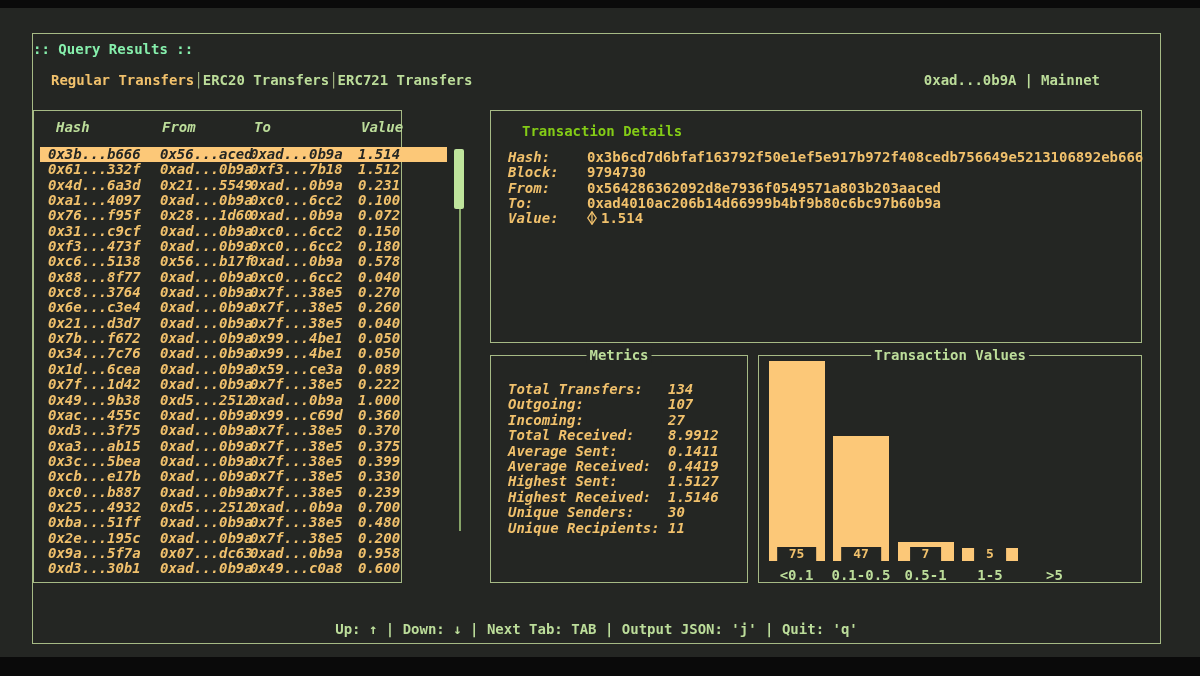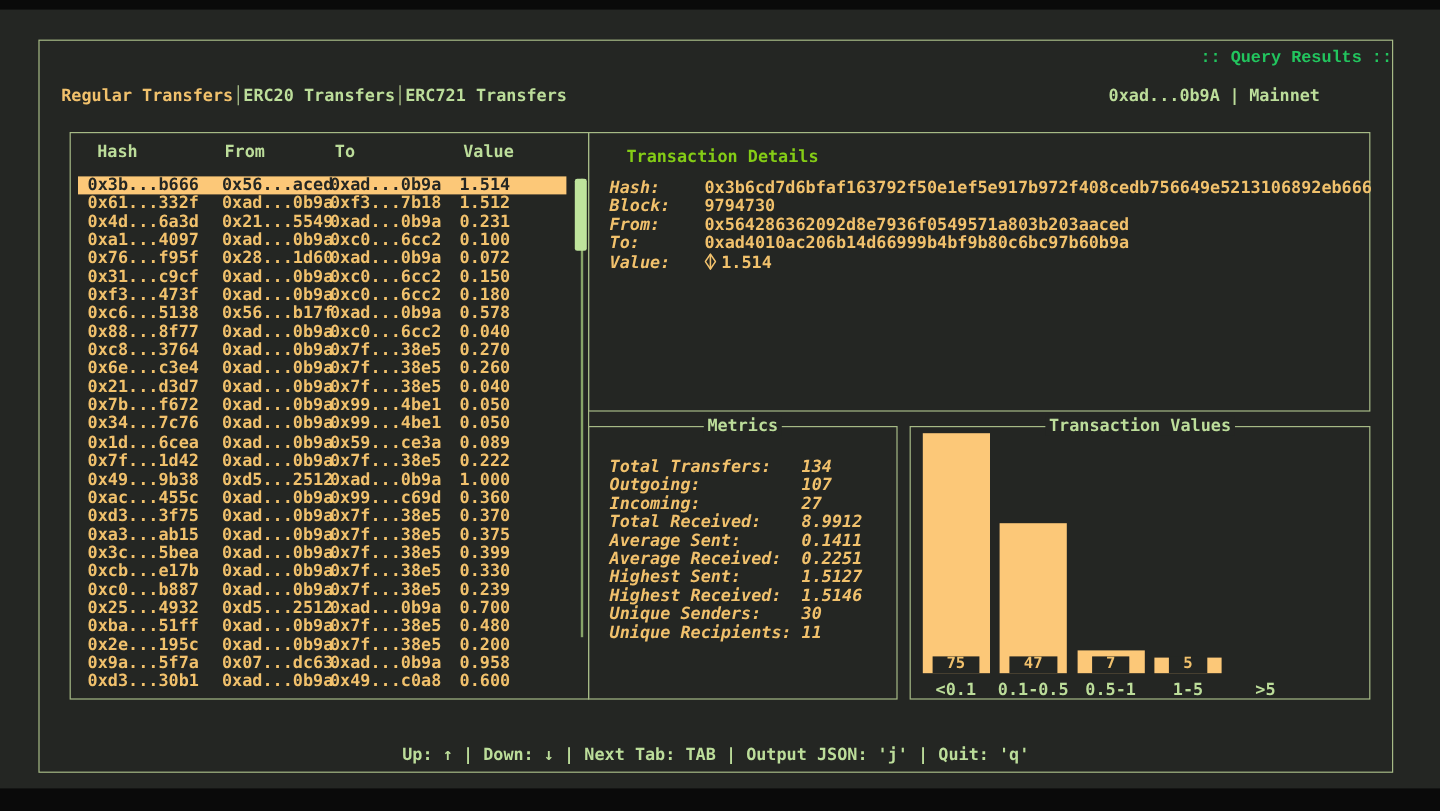--- a/index.html
+++ b/index.html
@@ -4,30 +4,30 @@
 <style>
   html,body{margin:0;padding:0;}
   body{
     width:1200px;height:676px;position:relative;overflow:hidden;
     background:#0a0a0a;
     font-family:"DejaVu Sans Mono", monospace;
     font-weight:700;
   }
   .screen{position:absolute;left:0;top:8px;width:1200px;height:649px;background:#242623;}
   .outer{position:absolute;left:32px;top:25px;width:1127px;height:609px;border:1px solid #a6ba85;}
-  .app-title{position:absolute;top:7px;left:0;width:100%;text-align:right;color:#22c55e;font-size:14px;font-family:Liberation Mono, monospace;}
+  .app-title{position:absolute;top:7px;left:0;width:100%;text-align:left;color:#86efac;font-size:14px;}
   .tabbar{position:absolute;top:38px;left:18px;right:60px;display:flex;justify-content:space-between;align-items:center;font-size:14px;}
   .tablist{display:flex;align-items:center;}
   .tab{color:#bcdd9a;cursor:pointer;}
   .tab.active{color:#f1c16c;}
   .tabsep{color:#a6ba85;}
   .account{color:#bcdd9a;}
   .account .sep{padding:0 8px;}
   .panel{position:absolute;border:1px solid #a6ba85;box-sizing:border-box;}
-  .table-panel{left:25px;top:76px;width:433px;height:473px;}
+  .table-panel{left:0;top:76px;width:369px;height:473px;font-style:italic;}
   .details-panel{left:457px;top:76px;width:652px;height:233px;}
   .metrics-panel{left:457px;top:321px;width:258px;height:228px;}
   .chart-panel{left:725px;top:321px;width:384px;height:228px;}
   
   .th{position:absolute;top:8px;color:#bcdd9a;font-size:14px;}
   .h0{left:22px}.h1{left:128px}.h2{left:220px}.h3{left:327px}
   .tbody{position:absolute;top:36px;left:0;right:0;}
   .trow{position:relative;height:15.35px;font-size:14px;color:#f1c16c;}
   .trow span{position:absolute;line-height:15.4px;z-index:2;}
   .c0{left:14px}.c1{left:126px}.c2{left:216px}.c3{left:324px}
@@ -274,21 +274,21 @@
     </div>
 
     <div class="panel metrics-panel">
       <div class="embed-title">Metrics</div>
       <div class="metrics-list" id="mlist">
           <div class="mrow"><span class="mlabel">Total Transfers:</span><span class="mvalue">134</span></div>
           <div class="mrow"><span class="mlabel">Outgoing:</span><span class="mvalue">107</span></div>
           <div class="mrow"><span class="mlabel">Incoming:</span><span class="mvalue">27</span></div>
           <div class="mrow"><span class="mlabel">Total Received:</span><span class="mvalue">8.9912</span></div>
           <div class="mrow"><span class="mlabel">Average Sent:</span><span class="mvalue">0.1411</span></div>
-          <div class="mrow"><span class="mlabel">Average Received:</span><span class="mvalue">0.2251</span></div>
+          <div class="mrow"><span class="mlabel">Average Received:</span><span class="mvalue">0.4419</span></div>
           <div class="mrow"><span class="mlabel">Highest Sent:</span><span class="mvalue">1.5127</span></div>
           <div class="mrow"><span class="mlabel">Highest Received:</span><span class="mvalue">1.5146</span></div>
           <div class="mrow"><span class="mlabel">Unique Senders:</span><span class="mvalue">30</span></div>
           <div class="mrow"><span class="mlabel">Unique Recipients:</span><span class="mvalue">11</span></div>
         </div>
     </div>
 
     <div class="panel chart-panel">
       <div class="embed-title">Transaction Values</div>
       <div class="chart-area" id="chart-area">

